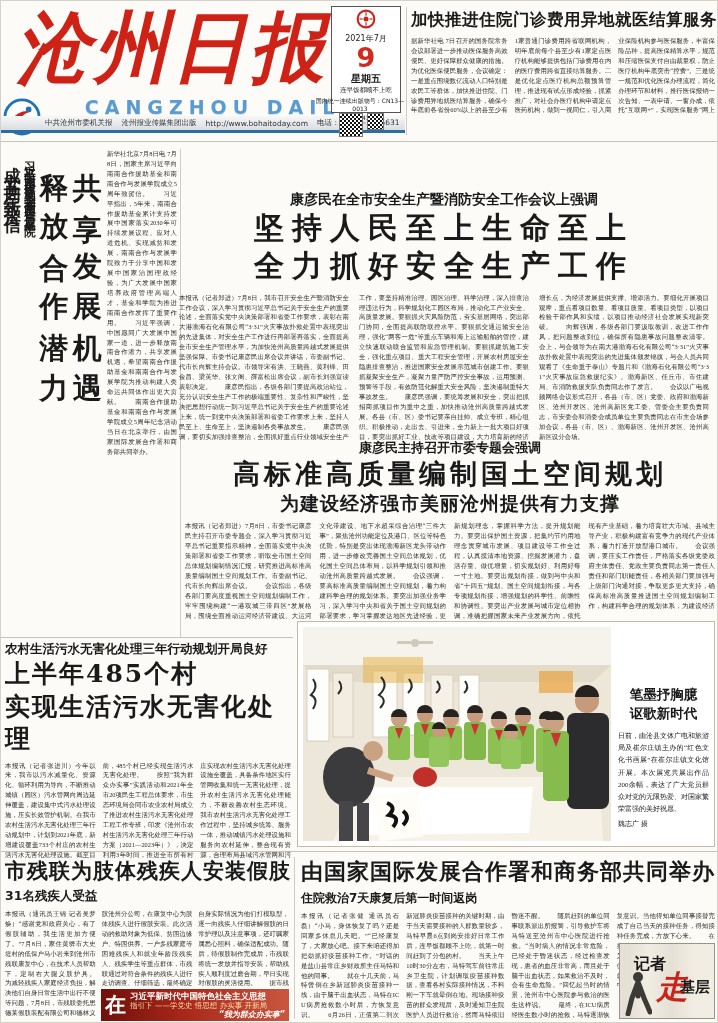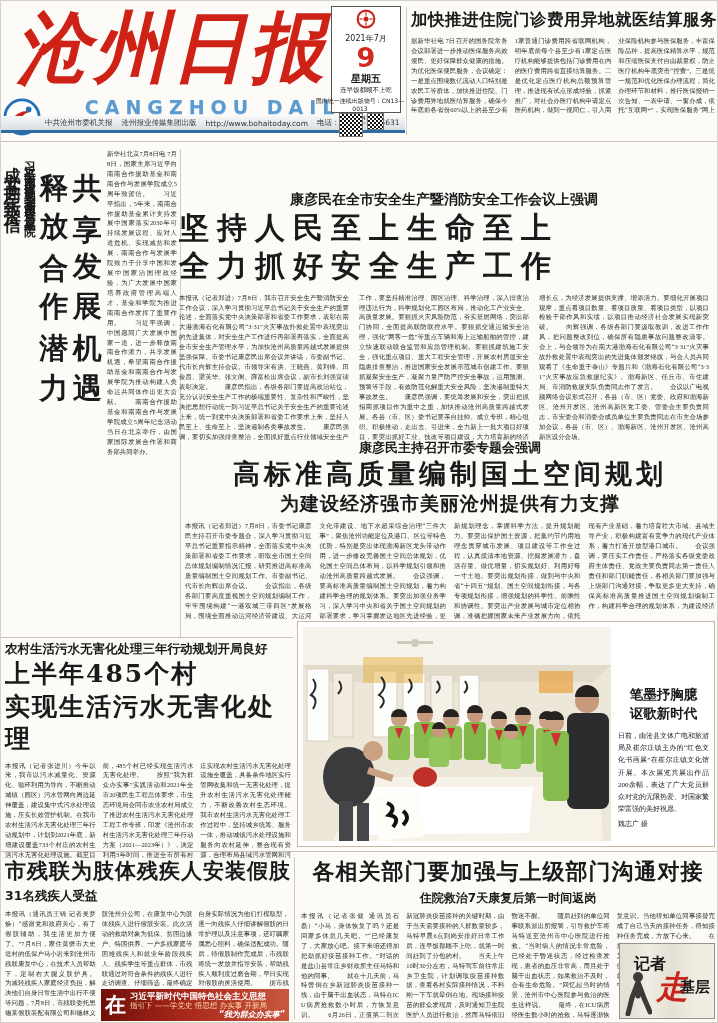--- a/index.html
+++ b/index.html
@@ -42,21 +42,21 @@
   .vcol{writing-mode:vertical-rl;text-orientation:upright;line-height:1.05;}
   #left-strip .lk1{font-size:17px;font-weight:bold;letter-spacing:7px;padding-top:4px;}
   #left-strip .lk2{font-size:11.5px;font-weight:bold;letter-spacing:3px;padding-top:4px;}
   #left-strip .lh{font-size:29px;font-weight:900;letter-spacing:40px;
       font-family:"DejaVu Serif",serif;}
   #left-body{left:106px;top:148px;width:70px;height:488px;}
   
   #main-story{left:178px;top:146px;width:530px;margin-top:44px;}
   #main-story .kicker{font-size:14px;font-weight:bold;text-align:center;}
   #main-story .h1,#main-story .h2{font-family:"DejaVu Serif",serif;font-weight:900;
-      font-size:30px;letter-spacing:8px;line-height:1.26;}
+      font-size:30px;letter-spacing:8px;text-align:center;line-height:1.26;}
   #main-story .body-text{margin-top:8px;height:172px;column-count:3;column-gap:10px;}
   
   #second-story{left:184px;top:438px;width:530px;}
   #second-story .kicker{font-size:13px;font-weight:bold;text-align:center;}
   #second-story .h1{font-family:"DejaVu Serif",serif;font-weight:900;font-size:27px;
       letter-spacing:4px;text-align:center;line-height:1.25;}
   #second-story .h2{font-family:"DejaVu Serif",serif;font-weight:900;font-size:19px;
       letter-spacing:1px;text-align:center;line-height:1.3;}
   #second-story .body-text{margin-top:6px;height:102px;column-count:4;column-gap:8px;}
   
@@ -85,21 +85,21 @@
       padding:2px 4px;gap:4px;}
   #banner .big{font-family:"DejaVu Serif",serif;font-weight:bold;font-size:21px;line-height:28px;}
   #banner .lines{flex:1;line-height:1.2;}
   #banner .l1{font-size:8.5px;font-weight:bold;}
   #banner .l2{font-size:7.5px;color:#ffdfa8;}
   #banner .l3{font-size:8px;font-weight:bold;font-style:italic;text-align:right;}
   
   #vaccine-story{left:300px;top:856px;width:414px;}
   #vaccine-story .headline{font-family:"DejaVu Serif",serif;font-weight:900;font-size:22px;
       text-align:center;white-space:nowrap;letter-spacing:1px;}
-  #vaccine-story .subhead{font-size:12px;font-weight:bold;text-align:center;margin-top:3px;}
+  #vaccine-story .subhead{font-size:12px;font-weight:bold;margin-top:3px;}
   #vaccine-story .body-text{margin-top:4px;height:120px;column-count:4;column-gap:7px;}
   #reporter-logo{left:618px;top:942px;width:96px;height:76px;border:1px solid #97928a;
       background:#f1ede2;overflow:hidden;box-sizing:border-box;}
   #reporter-logo .city{position:absolute;left:0;top:0;width:100%;height:100%;
       background:linear-gradient(90deg,#ddd8cc 10%,#f1ede2 30%,#ddd8cc 55%,#f1ede2 80%);opacity:.6;}
   #reporter-logo .p1{position:absolute;left:14px;top:10px;font-weight:bold;font-size:16px;
       font-family:"DejaVu Sans",sans-serif;}
   #reporter-logo .p2{position:absolute;left:36px;top:22px;color:#c9241c;font-weight:bold;
       font-style:italic;font-size:32px;font-family:"DejaVu Serif",serif;}
   #reporter-logo .p3{position:absolute;left:60px;top:34px;font-weight:bold;font-size:15px;
@@ -323,21 +323,21 @@
   <div class="abs sans" id="banner">
     <div class="big">在</div>
     <div class="lines">
       <div class="l1">习近平新时代中国特色社会主义思想</div>
       <div class="l2">指引下 ——学党史 悟思想 办实事 开新局</div>
       <div class="l3">“我为群众办实事”</div>
     </div>
   </div>
 
   <div class="abs" id="vaccine-story">
-    <div class="headline">各相关部门要加强与上级部门沟通对接</div>
+    <div class="headline">由国家国际发展合作署和商务部共同举办</div>
     <div class="subhead sans">住院救治7天康复后第一时间返岗</div>
     <div class="body-text">本报讯（记者张健 通讯员石磊）“小马，身体恢复了吗？还是回家多休息几天吧。”“已经康复了，大家放心吧。接下来咱还得加把劲抓好疫苗接种工作。”对话的是盐山县常庄乡财政所主任马特和他的同事。　　就在十几天前，马特曾倒在乡新冠肺炎疫苗接种一线，由于脑干出血状态，马特在ICU病房抢救数小时后，方恢复意识。　　6月26日，正值第二剂次新冠肺炎疫苗接种的关键时期，由于当天需要接种的人群数量较多，马特早晨6点到岗安排好日常工作后，连早饭都顾不上吃，就第一时间赶到了分包的村。　　当天上午10时30分左右，马特驾车前往常庄乡卫生院，计划调取疫苗接种数据，查看各村实际接种情况，不料刚一下车就晕倒在地。现场接种疫苗的群众发现后，及时通知卫生院医护人员进行救治，然而马特依旧昏迷不醒。　　随后赶到的单位同事联系派出所报警，引导救护车将马特送至沧州市中心医院进行抢救。“当时病人的情况非常危险，已经处于昏迷状态，经过检查发现，患者的血压非常高，而且处于脑干出血状态，如果救治不及时，会有生命危险。”回忆起当时的情景，沧州市中心医院参与救治的医生这样说。　　最终，在ICU病房经医生数小时的抢救，马特逐渐恢复意识。当他得知单位同事接替完成了自己当天的接种任务，得知接种任务完成，方放下心来。　　在接受7天的住院治疗并复查后，他又第一时间返岗，坚守在工作岗位。他说：“作为一名共产党员，就得当好群众的主心骨，就得把手中的工作干出个样子来。”</div>
   </div>
 
   <div class="abs" id="reporter-logo">
     <div class="city"></div>
     <svg style="position:absolute;left:4px;top:26px;" width="28" height="46" viewBox="0 0 28 46">
       <circle cx="14" cy="7" r="5" fill="#3c3a36"></circle>
       <path d="M14 12 L8 28 L4 44 M14 12 L20 28 L26 42 M14 12 L14 26" stroke="#3c3a36" stroke-width="5" fill="none" stroke-linecap="round"></path>
     </svg>

